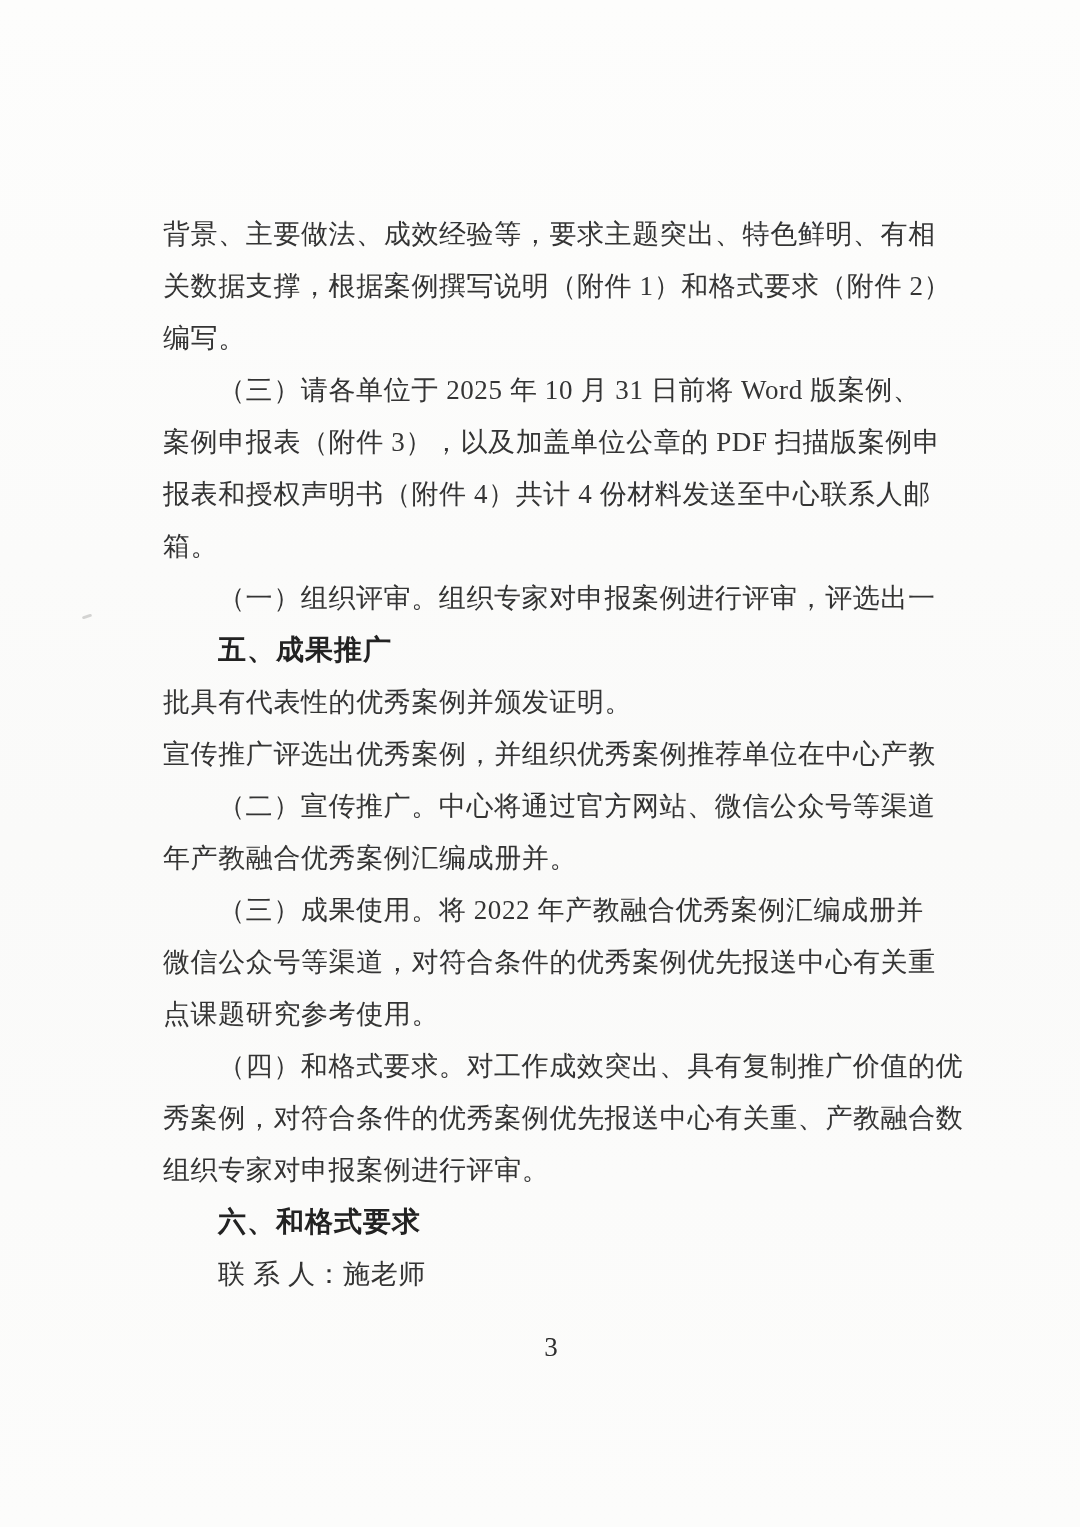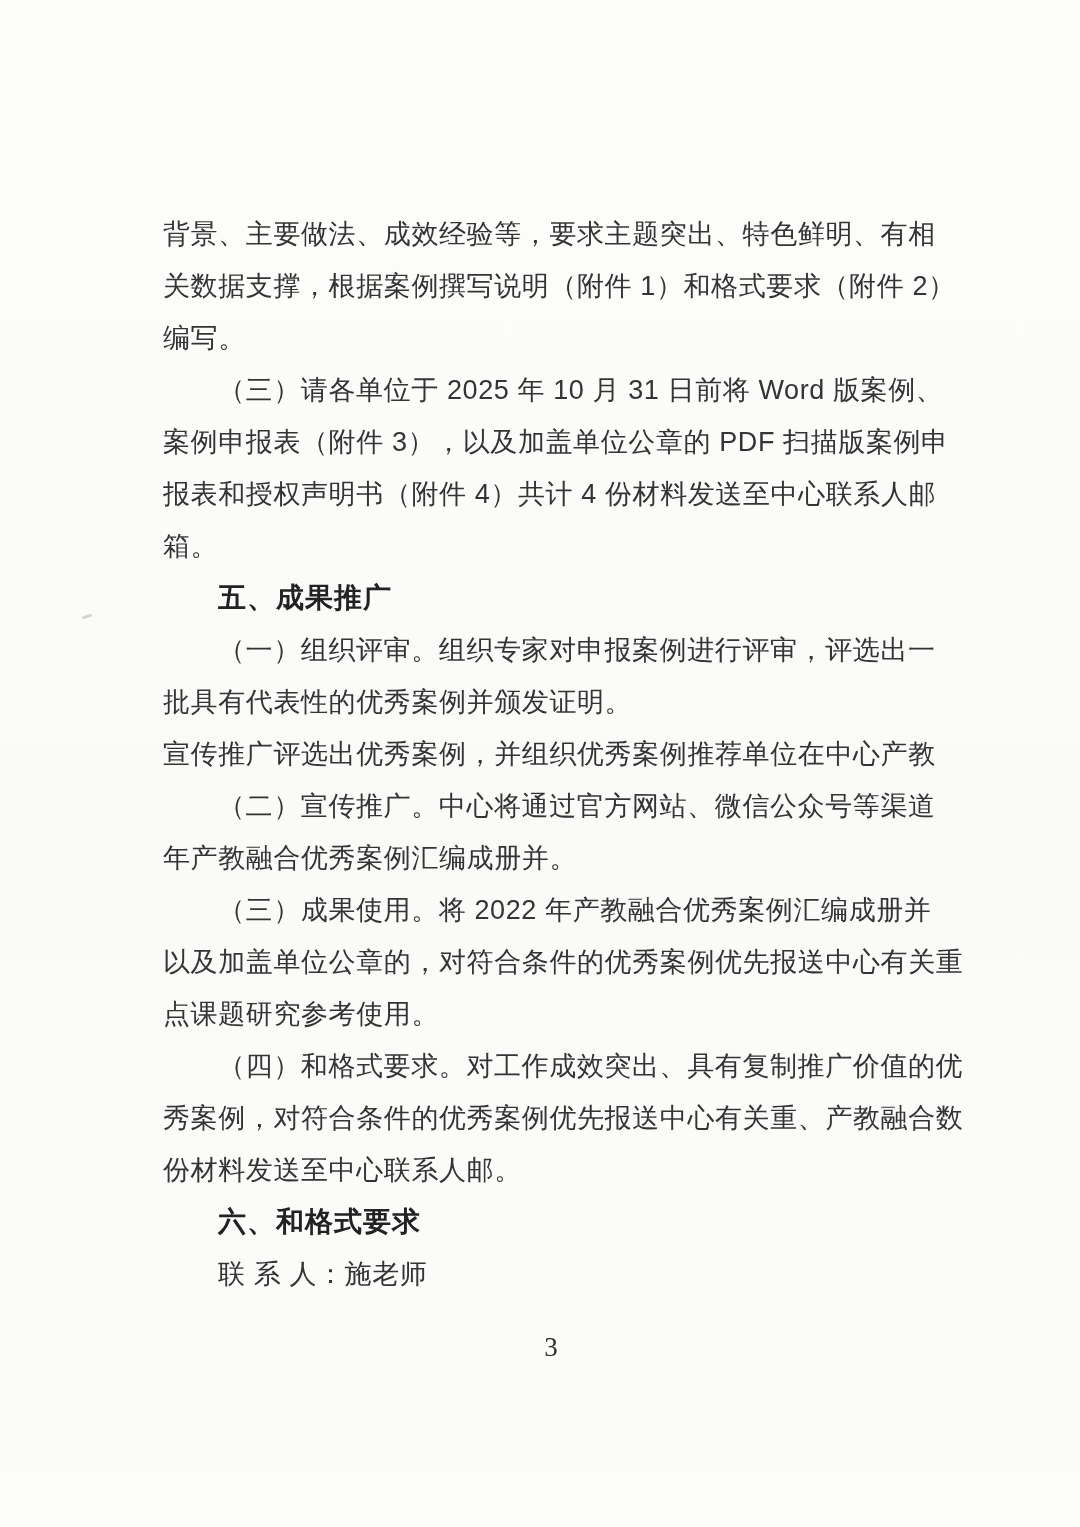--- a/index.html
+++ b/index.html
@@ -20,21 +20,21 @@
     height: 1527px;
     background: linear-gradient(180deg, #fdfdfc 0%, #fafaf9 55%, #fcfcfb 100%);
   }
   .content {
     position: absolute;
     left: 163px;
     top: 208px;
     width: 776px;
   }
   .line {
-    font-family: Liberation Sans, sans-serif;
+    font-family: Liberation Serif, serif;
     font-size: 27px;
     color: #343434;
     height: 52px;
     line-height: 52px;
     letter-spacing: 0.6px;
     white-space: nowrap;
   }
   .indent {
     text-indent: 55px;
   }
@@ -74,32 +74,32 @@
 <div class="page">
 
   <div class="content">
     <div class="line">背景、主要做法、成效经验等，要求主题突出、特色鲜明、有相</div>
     <div class="line">关数据支撑，根据案例撰写说明（附件 1）和格式要求（附件 2）</div>
     <div class="line">编写。</div>
     <div class="line indent">（三）请各单位于 2025 年 10 月 31 日前将 Word 版案例、</div>
     <div class="line">案例申报表（附件 3），以及加盖单位公章的 PDF 扫描版案例申</div>
     <div class="line">报表和授权声明书（附件 4）共计 4 份材料发送至中心联系人邮</div>
     <div class="line">箱。</div>
+    <div class="line indent">（一）组织评审。组织专家对申报案例进行评审，评选出一</div>
     <div class="line heading">五、成果推广</div>
-    <div class="line indent">（一）组织评审。组织专家对申报案例进行评审，评选出一</div>
     <div class="line">批具有代表性的优秀案例并颁发证明。</div>
     <div class="line">宣传推广评选出优秀案例，并组织优秀案例推荐单位在中心产教</div>
     <div class="line indent">（二）宣传推广。中心将通过官方网站、微信公众号等渠道</div>
     <div class="line">年产教融合优秀案例汇编成册并。</div>
     <div class="line indent">（三）成果使用。将 2022 年产教融合优秀案例汇编成册并</div>
-    <div class="line">以及加盖单位公章的，对符合条件的优秀案例优先报送中心有关重</div>
+    <div class="line">微信公众号等渠道，对符合条件的优秀案例优先报送中心有关重</div>
     <div class="line">点课题研究参考使用。</div>
     <div class="line indent">（四）和格式要求。对工作成效突出、具有复制推广价值的优</div>
     <div class="line">秀案例，对符合条件的优秀案例优先报送中心有关重、产教融合数</div>
-    <div class="line">份材料发送至中心联系人邮。</div>
+    <div class="line">组织专家对申报案例进行评审。</div>
     <div class="line heading">六、和格式要求</div>
     <div class="line indent">联 系 人：施老师</div>
   </div>
 
   <div class="page-number">3</div>
 
   <div class="speck-1"></div>
 
 </div>
 

